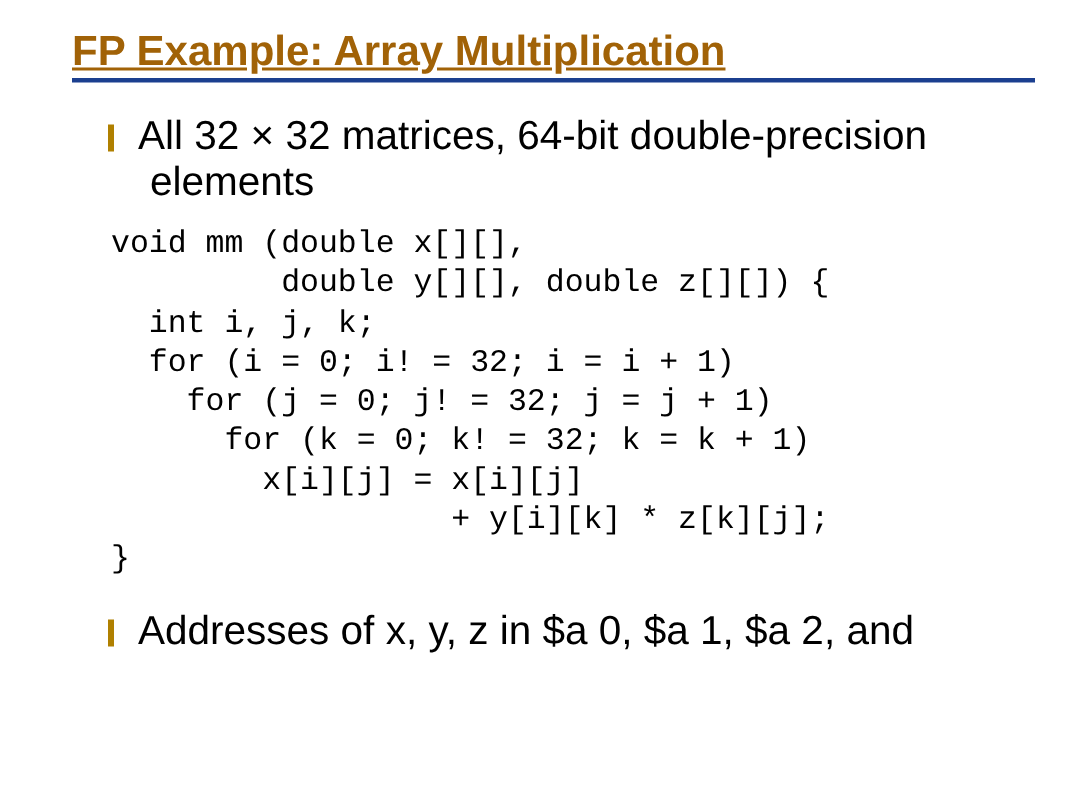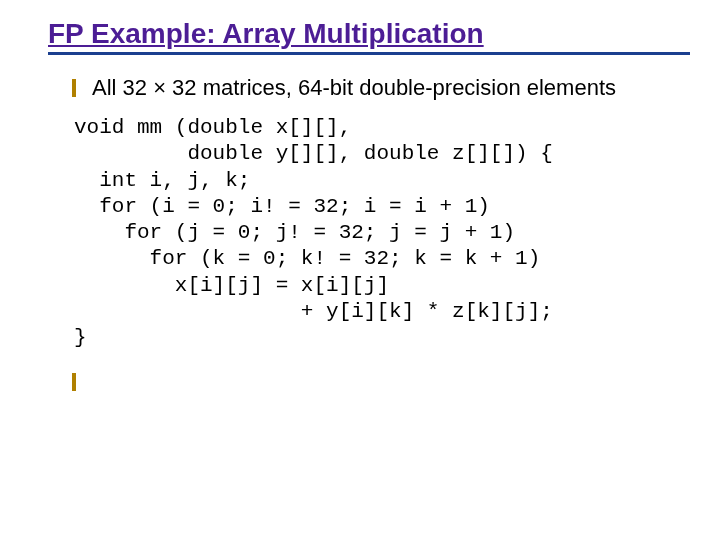--- a/index.html
+++ b/index.html
@@ -11,42 +11,42 @@
     font-family: Arial, Helvetica, sans-serif;
     color: #000;
     box-sizing: border-box;
   }
   .slide {
     padding: 18px 30px 20px 48px;
   }
   .title {
     font-size: 28px;
     font-weight: bold;
-    color: #4c1d95;
+    color: #a16207;
     text-decoration: underline;
     border-bottom: 3px solid #1b3f8f;
     padding-bottom: 2px;
     margin-bottom: 20px;
     display: block;
   }
   .lvl1 {
     margin: 10px 0 8px 0;
     font-size: 24px;
   }
   .lvl1 .bullet-sq {
     display: inline-block;
     width: 14px;
     height: 14px;
     border: 2px solid #c02020;
     margin-right: 10px;
     vertical-align: 1px;
   }
   .lvl2 {
     margin: 6px 0 14px 40px;
-    font-size: 22px;
+    font-size: 27px;
     text-indent: -28px;
     padding-left: 12px;
   }
   .lvl2 .bullet-bar {
     display: inline-block;
     width: 4px;
     height: 18px;
     background: #b08000;
     margin-right: 16px;
     vertical-align: -2px;
@@ -76,16 +76,16 @@
          double y[][], double z[][]) {
   int i, j, k;
   for (i = 0; i! = 32; i = i + 1)
     for (j = 0; j! = 32; j = j + 1)
       for (k = 0; k! = 32; k = k + 1)
         x[i][j] = x[i][j]
                   + y[i][k] * z[k][j];
 }</div>
 
   <div class="lvl2">
-    <span class="bullet-bar"></span><br>
+    <span class="bullet-bar"></span><span>Addresses of x, y, z in $a 0, $a 1, $a 2, and</span><br>
   </div>
 
 </div>
 
 </body></html>

